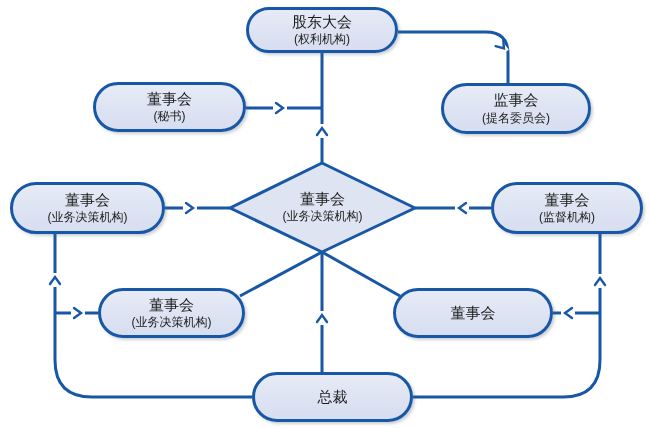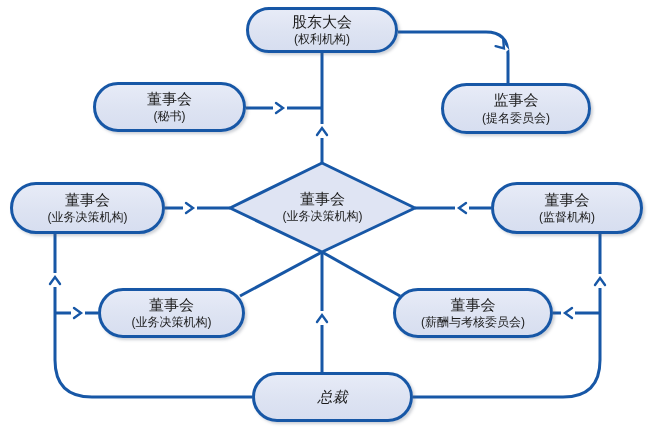--- a/index.html
+++ b/index.html
@@ -33,21 +33,21 @@
   .t{font-size:15px;color:#1b1b1b;}
   .s{font-size:12px;color:#1b1b1b;margin-top:1px;}
   
   .n-shareholders{left:246px;top:7px;width:152px;height:46px;}
   .n-secretary{left:93px;top:82px;width:153px;height:50px;}
   .n-supervisory{left:441px;top:83px;width:150px;height:51px;}
   .n-strategy{left:10px;top:182px;width:155px;height:52px;}
   .n-audit{left:491px;top:182px;width:152px;height:52px;}
   .n-nomination{left:98px;top:288px;width:147px;height:50px;}
   .n-compensation{left:393px;top:288px;width:160px;height:50px;}
-  .n-president{left:252px;top:372px;width:161px;height:50px;font-style:italic;}
+  .n-president{left:252px;top:372px;width:161px;height:50px;}
   .n-board-label{left:242px;top:179px;width:161px;height:56px;}
 </style>
 </head>
 <body>
 
 <div class="canvas">
 
   <svg class="wires" width="650" height="428" viewBox="0 0 650 428">
 
     <path class="wire" d="M322,53 V163"></path>
@@ -132,21 +132,20 @@
     <div class="s">(监督机构)</div>
   </div>
 
   <div class="node n-nomination">
     <div class="t">董事会</div>
     <div class="s">(业务决策机构)</div>
   </div>
 
   <div class="node n-compensation">
     <div class="t">董事会</div>
-    <div class="s">(薪酬与考核委员会)</div>
   </div>
 
   <div class="node n-president">
     <div class="t">总裁</div>
   </div>
 
   <div class="dlabel n-board-label">
     <div class="t">董事会</div>
     <div class="s">(业务决策机构)</div>
   </div>

